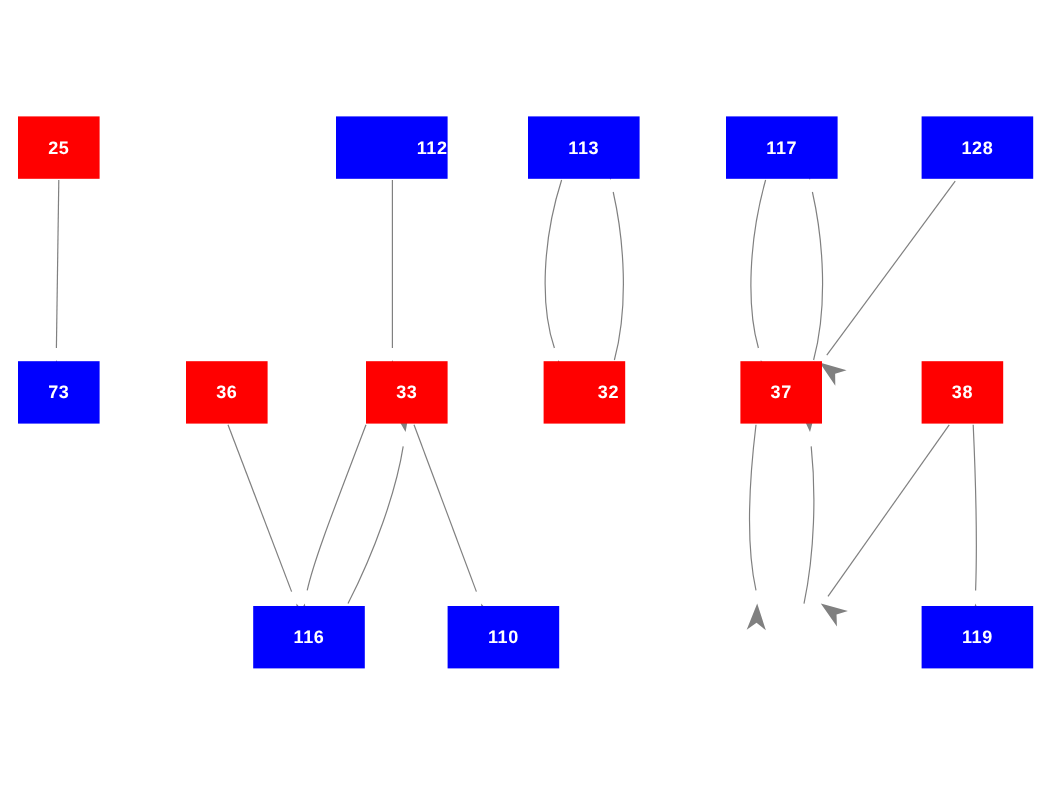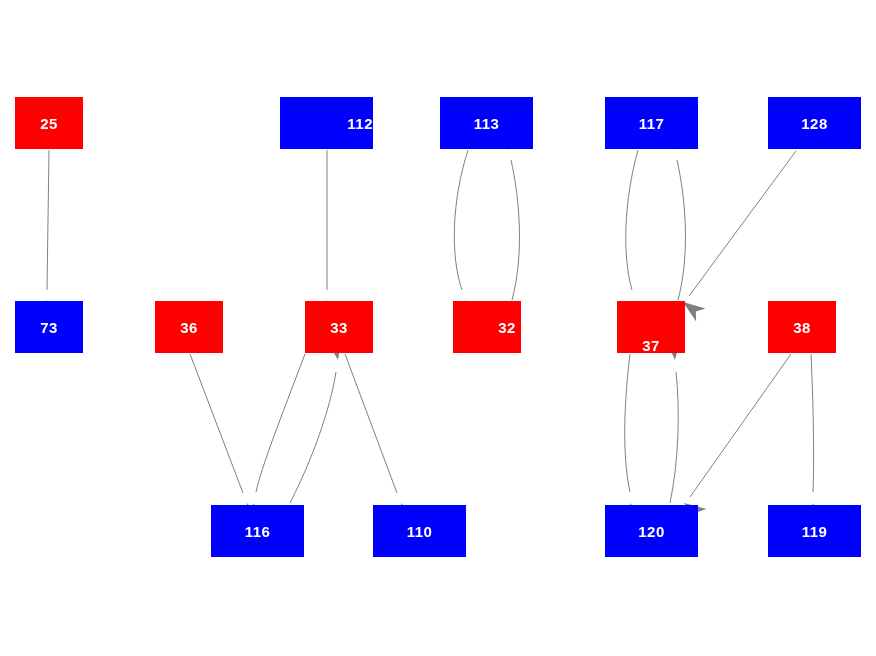--- a/index.html
+++ b/index.html
@@ -105,32 +105,29 @@
       </div>
       <div class="node" style="left: 155px; top: 301px; width: 68px; height: 52px; background: rgb(255, 0, 0);">
         <span class="node-label">36</span>
       </div>
       <div class="node" style="left: 292px; top: 301px; width: 68px; height: 52px; background: rgb(255, 0, 0); margin-left: 13px;">
         <span class="node-label">33</span>
       </div>
       <div class="node" style="left: 453px; top: 301px; width: 68px; height: 52px; background: rgb(255, 0, 0); padding-left: 40px;">
         <span class="node-label">32</span>
       </div>
-      <div class="node" style="left: 617px; top: 301px; width: 68px; height: 52px; background: rgb(255, 0, 0); align-items: flex-end;">
+      <div class="node" style="left: 617px; top: 301px; width: 68px; height: 52px; background: rgb(255, 0, 0);">
         <span class="node-label">37</span>
       </div>
       <div class="node" style="left: 768px; top: 301px; width: 68px; height: 52px; background: rgb(255, 0, 0);">
         <span class="node-label">38</span>
       </div>
       <div class="node" style="left: 211px; top: 505px; width: 93px; height: 52px; background: rgb(0, 0, 255);">
         <span class="node-label">116</span>
       </div>
       <div class="node" style="left: 373px; top: 505px; width: 93px; height: 52px; background: rgb(0, 0, 255);">
         <span class="node-label">110</span>
       </div>
-      <div class="node" style="left: 605px; top: 505px; width: 93px; height: 52px; background: rgb(0, 0, 255);">
-        <span class="node-label">120</span>
-      </div>
       <div class="node" style="left: 768px; top: 505px; width: 93px; height: 52px; background: rgb(0, 0, 255);">
         <span class="node-label">119</span>
       </div>
     </div>
 </div>
 
 </body></html>

